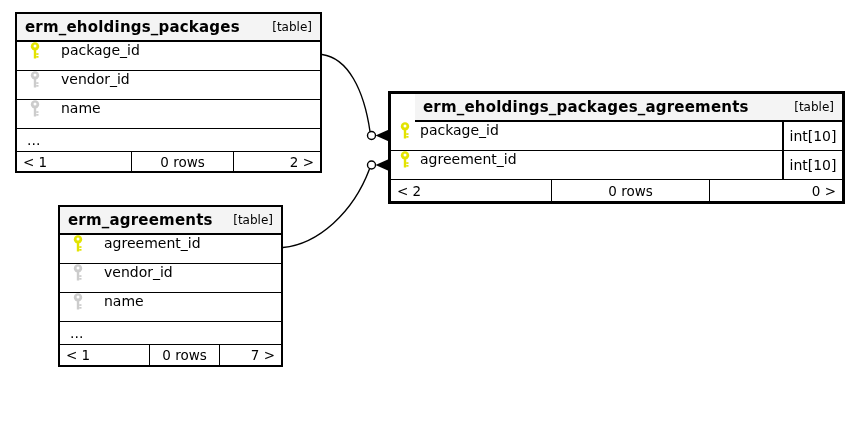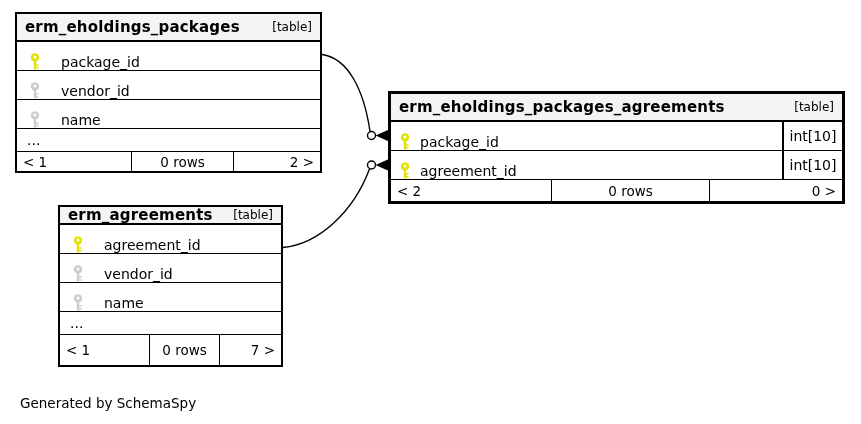--- a/index.html
+++ b/index.html
@@ -12,21 +12,21 @@
   .db-table { position: absolute; background: #fff; border: 2px solid #000; display: flex; flex-direction: column; }
   .db-table.emphasized { border-width: 3px; }
 
   .tbl-header { background: var(--header-bg, #f4f4f4); display: flex; align-items: center;
     justify-content: space-between; padding: 0 8px; flex: 0 0 auto; border-bottom: 2px solid #000; }
   .tbl-name { font-weight: bold; font-size: 15px; letter-spacing: 0.2px; }
   .tbl-kind { font-size: 12px; }
 
   .tbl-row { display: flex; align-items: center; flex: 0 0 auto; border-bottom: 1.5px solid #000; }
   .tbl-row:last-of-type { border-bottom: none; }
-  .col-main { display: flex; align-items: flex-end; flex: 1 1 auto; padding-left: 12px; height: 100%; }
+  .col-main { display: flex; align-items: flex-start; flex: 1 1 auto; padding-left: 12px; height: 100%; }
   .db-table.emphasized .col-main { padding-left: 8px; }
   .col-label { font-size: 14px; }
   .key-icon { width: 12px; height: 17px; margin-right: 20px; flex: 0 0 auto; }
   .db-table.emphasized .key-icon { margin-right: 9px; }
   .key-icon .head { fill: var(--index-key, #cccccc); }
   .key-icon .hole { fill: #ffffff; }
   .key-icon.pk .head { fill: var(--primary-key, #e3e300); }
   .col-type { flex: 0 0 60px; height: 100%; border-left: 2px solid #000;
     display: flex; align-items: center; justify-content: center; font-size: 14px; text-align: center; }
 
@@ -39,25 +39,25 @@
   .tbl-footer .cell.rows { flex: 1.25 1 0; justify-content: center;
     border-left: 1.5px solid #000; border-right: 1.5px solid #000; margin-left: 28px; }
   .tbl-footer .cell.next { flex: 1 1 0; padding-right: 6px; justify-content: flex-end; }
 
   #table-packages            { left: 15px;  top: 12px;  width: 307px; height: 161px; }
   #table-packages .tbl-header   { height: 28px; }
   #table-packages .tbl-row      { height: 29px; }
   #table-packages .ellipsis-row { height: 23px; }
 
   #table-join                { left: 388px; top: 91px;  width: 457px; height: 113px; }
-  #table-join .tbl-header       { height: 28px; }
+  #table-join .tbl-header       { height: 28px; margin-left: 24px; }
   #table-join .tbl-row          { height: 29px; }
 
   #table-agreements          { left: 58px;  top: 205px; width: 225px; height: 162px; }
-  #table-agreements .tbl-header   { height: 18px; }
+  #table-agreements .tbl-header   { height: 28px; }
   #table-agreements .tbl-row      { height: 29px; }
   #table-agreements .ellipsis-row { height: 23px; }
 
   .caption { position: absolute; left: 20px; top: 395px; font-size: 13.5px; }
 </style>
 </head>
 <body>
 
 <div class="canvas">
 
@@ -203,14 +203,13 @@
       </div>
     </div>
     <div class="ellipsis-row">...</div>
     <div class="tbl-footer">
       <span class="cell prev">&lt; 1</span>
       <span class="cell rows">0 rows</span>
       <span class="cell next">7 &gt;</span>
     </div>
   </div>
 
-  <div class="caption">Generated by SchemaSpy</div>
 </div>
 
 </body></html>

